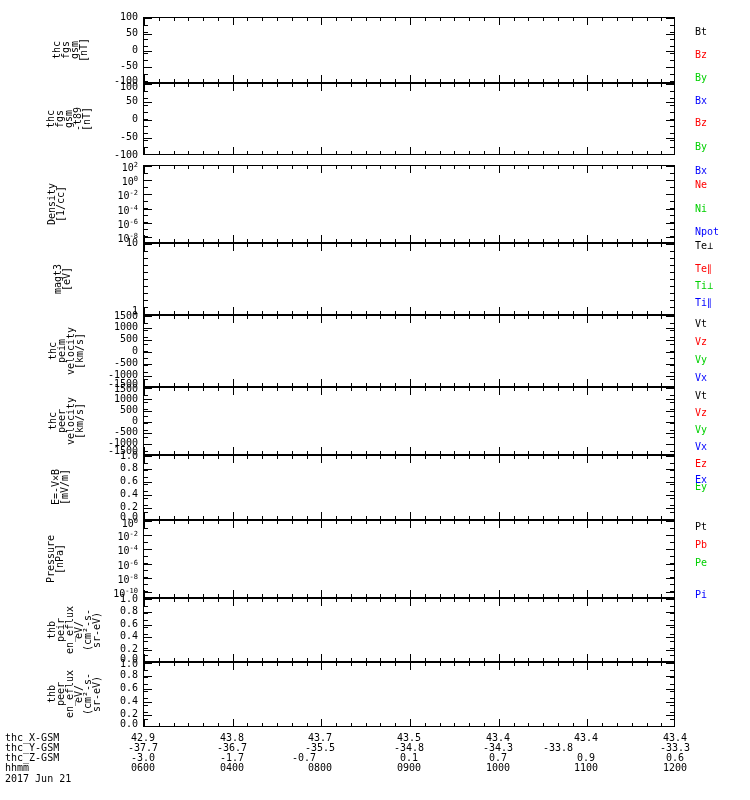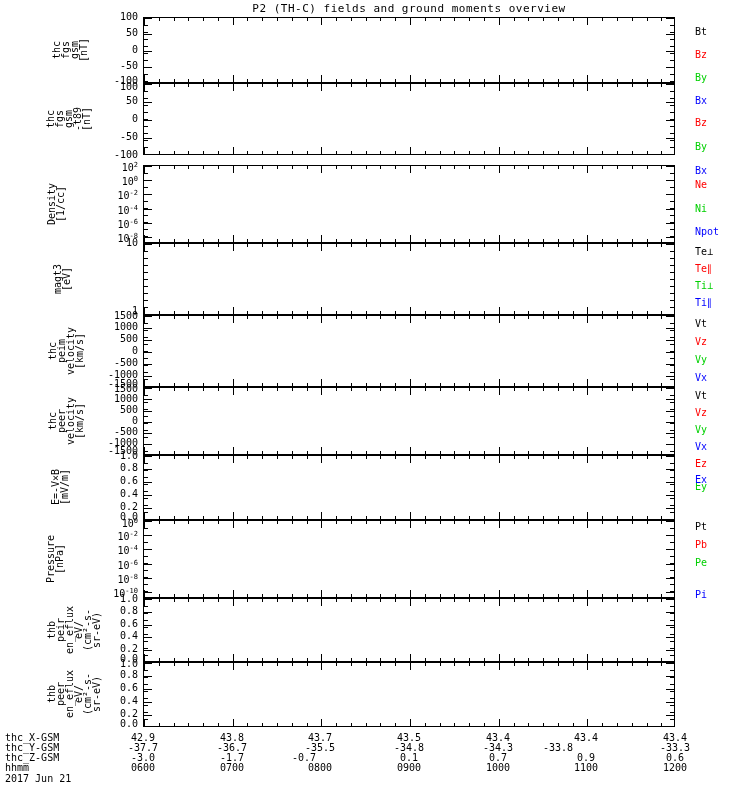--- a/index.html
+++ b/index.html
@@ -28,21 +28,20 @@
   .lg{position:absolute;left:695px;font-size:10px;line-height:10px;}
   .c-k{color:#000000}.c-r{color:#ff0000}.c-g{color:#00d000}.c-b{color:#0000ff}
   .xr{position:absolute;left:5px;font-size:10px;line-height:10px;}
   .xv{position:absolute;width:64px;text-align:center;font-size:10px;line-height:10px;}
 </style>
 </head>
 <body>
 
 <div id="stage">
 
-  <div class="ttl">P2 (TH-C) fields and ground moments overview</div>
 
   <div class="p" style="top:17px;height:66px;--maj:16.5px"></div>
   <div class="p" style="top:83px;height:72px;--maj:18px"></div>
   <div class="p" style="top:165px;height:78px;--maj:14.2px"></div>
   <div class="p" style="top:243px;height:72px;--maj:70px"></div>
   <div class="p" style="top:315px;height:72px;--maj:12px"></div>
   <div class="p" style="top:387px;height:68px;--maj:11.3px"></div>
   <div class="p" style="top:455px;height:65px;--maj:13px"></div>
   <div class="p" style="top:520px;height:78px;--maj:14.2px"></div>
   <div class="p" style="top:598px;height:64px;--maj:12.8px"></div>
@@ -155,21 +154,21 @@
   <span class="lg c-k" style="top:27px">Bt</span>
   <span class="lg c-r" style="top:50px">Bz</span>
   <span class="lg c-g" style="top:73px">By</span>
   <span class="lg c-b" style="top:96px">Bx</span>
   <span class="lg c-r" style="top:118px">Bz</span>
   <span class="lg c-g" style="top:142px">By</span>
   <span class="lg c-b" style="top:166px">Bx</span>
   <span class="lg c-r" style="top:180px">Ne</span>
   <span class="lg c-g" style="top:204px">Ni</span>
   <span class="lg c-b" style="top:227px">Npot</span>
-  <span class="lg c-k" style="top:247px">Te⊥</span>
+  <span class="lg c-k" style="top:241px">Te⊥</span>
   <span class="lg c-r" style="top:264px">Te∥</span>
   <span class="lg c-g" style="top:281px">Ti⊥</span>
   <span class="lg c-b" style="top:298px">Ti∥</span>
   <span class="lg c-k" style="top:319px">Vt</span>
   <span class="lg c-r" style="top:337px">Vz</span>
   <span class="lg c-g" style="top:355px">Vy</span>
   <span class="lg c-b" style="top:373px">Vx</span>
   <span class="lg c-k" style="top:391px">Vt</span>
   <span class="lg c-r" style="top:408px">Vz</span>
   <span class="lg c-g" style="top:425px">Vy</span>
@@ -189,21 +188,21 @@
   <span class="xr" style="top:774px">2017 Jun 21</span>
 
   <span class="xv" style="left:111px;top:733px">42.9</span>
   <span class="xv" style="left:111px;top:743px">-37.7</span>
   <span class="xv" style="left:111px;top:753px">-3.0</span>
   <span class="xv" style="left:111px;top:763px">0600</span>
 
   <span class="xv" style="left:200px;top:733px">43.8</span>
   <span class="xv" style="left:200px;top:743px">-36.7</span>
   <span class="xv" style="left:200px;top:753px">-1.7</span>
-  <span class="xv" style="left:200px;top:763px">0700</span>
+  <span class="xv" style="left:200px;top:763px">0400</span>
 
   <span class="xv" style="left:288px;top:733px">43.7</span>
   <span class="xv" style="left:288px;top:743px">-35.5</span>
   <span class="xv" style="left:272px;top:753px">-0.7</span>
   <span class="xv" style="left:288px;top:763px">0800</span>
 
   <span class="xv" style="left:377px;top:733px">43.5</span>
   <span class="xv" style="left:377px;top:743px">-34.8</span>
   <span class="xv" style="left:377px;top:753px">0.1</span>
   <span class="xv" style="left:377px;top:763px">0900</span>

